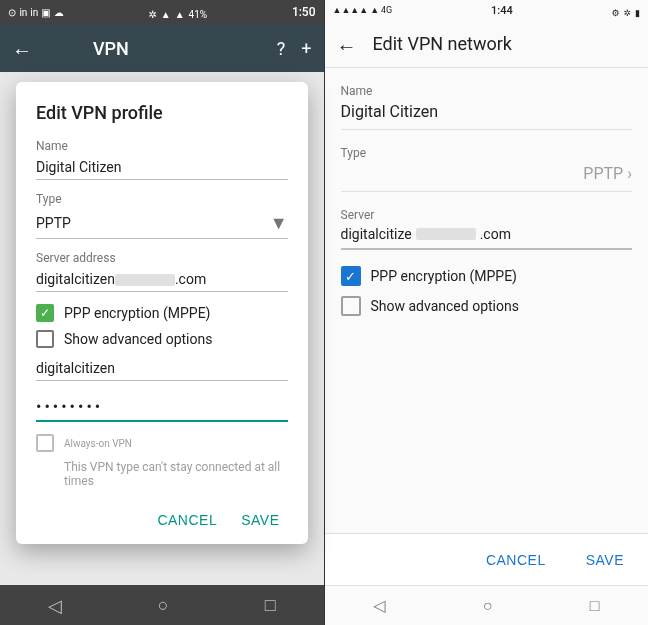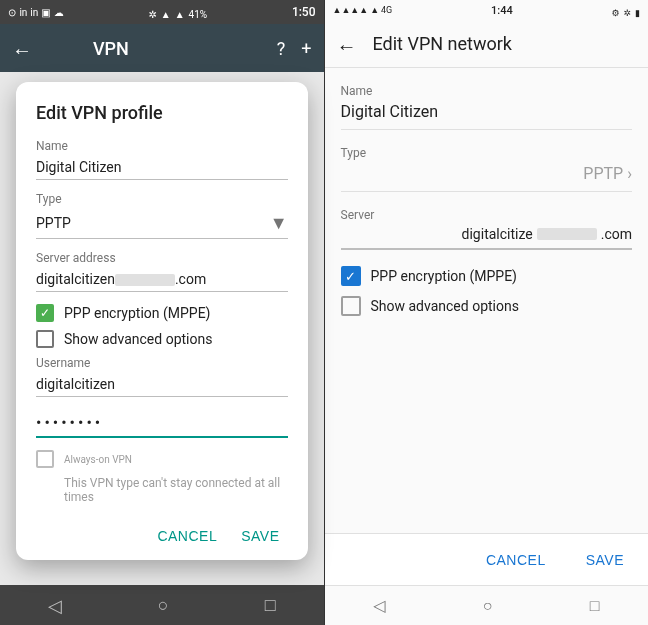--- a/index.html
+++ b/index.html
@@ -81,21 +81,21 @@
       position: relative;
     }
 
     
     .dialog {
       position: absolute;
       top: 10px;
       left: 16px;
       right: 16px;
       background: white;
-      border-radius: 12px;
+      border-radius: 6px;
       box-shadow: 0 8px 24px rgba(0,0,0,0.3);
       padding: 20px 20px 8px 20px;
     }
 
     .dialog-title {
       font-size: 18px;
       font-weight: 500;
       color: #212121;
       margin-bottom: 16px;
     }
@@ -325,21 +325,20 @@
     }
 
     .server-value {
       font-size: 14px;
       color: #212121;
       border-bottom: 2px solid #bdbdbd;
       padding-bottom: 6px;
       display: flex;
       align-items: center;
       gap: 4px;
-      justify-content: flex-end;
     }
 
     .redacted-bar {
       display: inline-block;
       width: 60px;
       height: 12px;
       background: #e0e0e0;
       border-radius: 2px;
       vertical-align: middle;
     }
@@ -500,21 +499,20 @@
         <div class="checkbox-checked"></div>
         <span class="checkbox-label">PPP encryption (MPPE)</span>
       </div>
 
       <div class="checkbox-row">
         <div class="checkbox-unchecked"></div>
         <span class="checkbox-label">Show advanced options</span>
       </div>
 
       <div class="form-field">
-        <div class="field-label">Username</div>
         <div class="field-value">digitalcitizen</div>
       </div>
 
       <div class="form-field">
         <div class="field-value active">
           <span class="password-dots">••••••••</span>
         </div>
       </div>
 
       <div class="checkbox-row">

